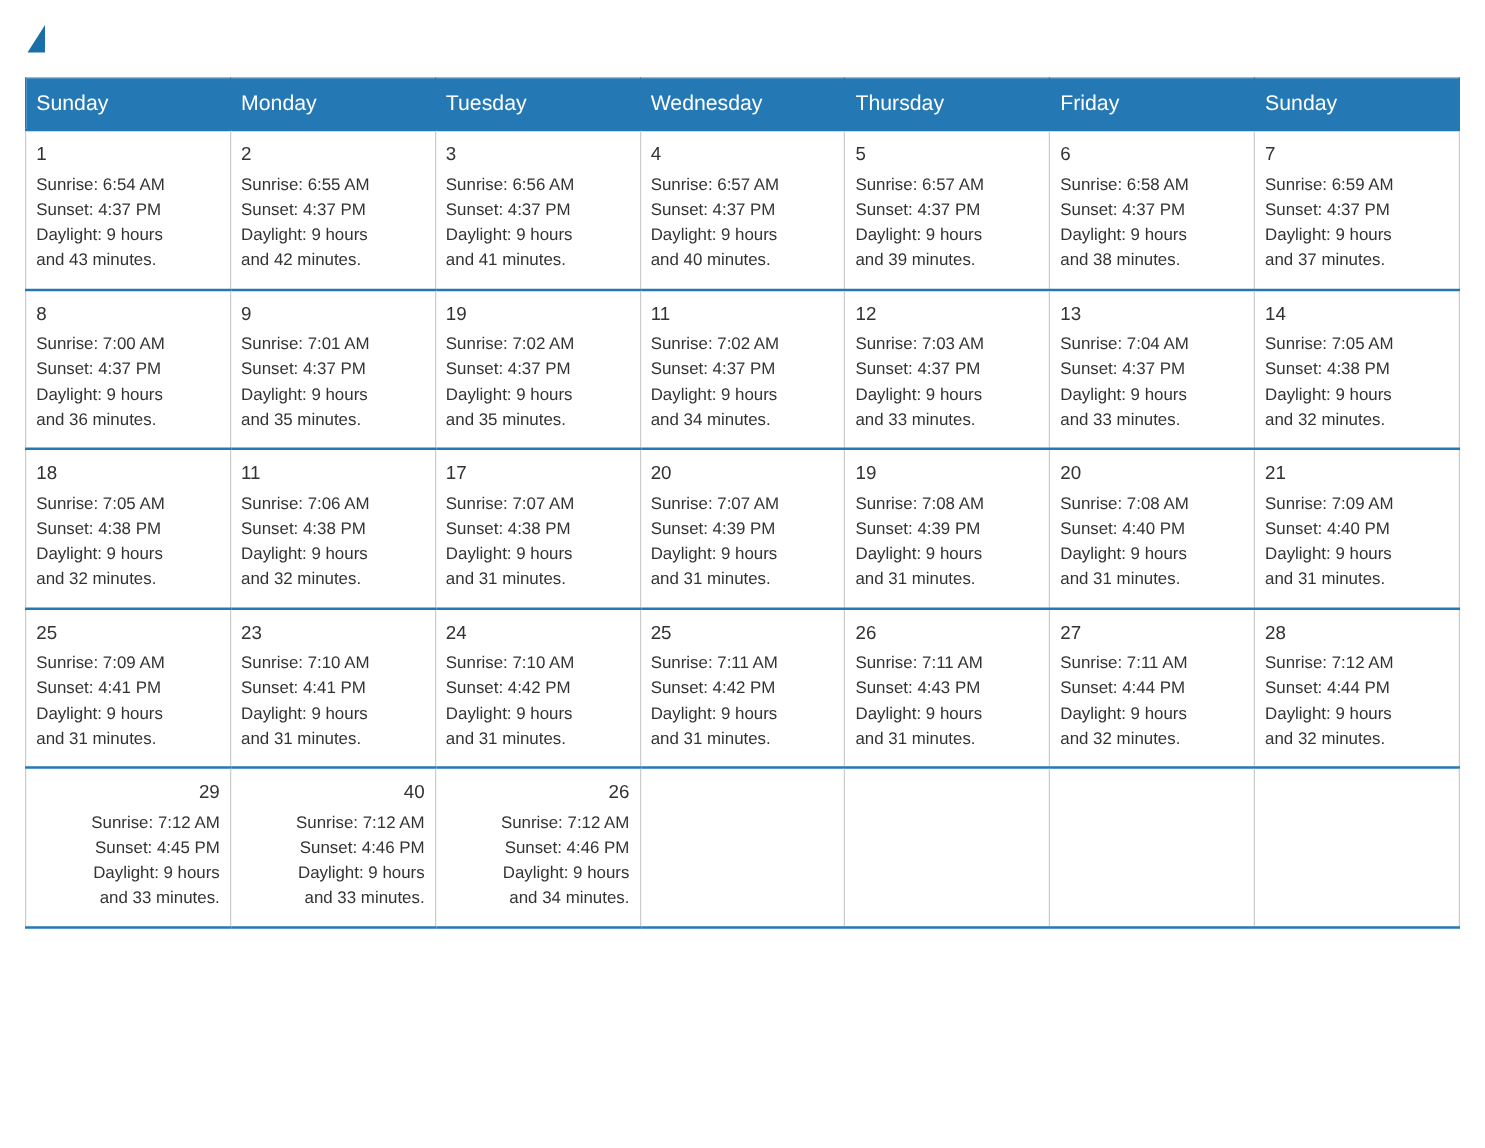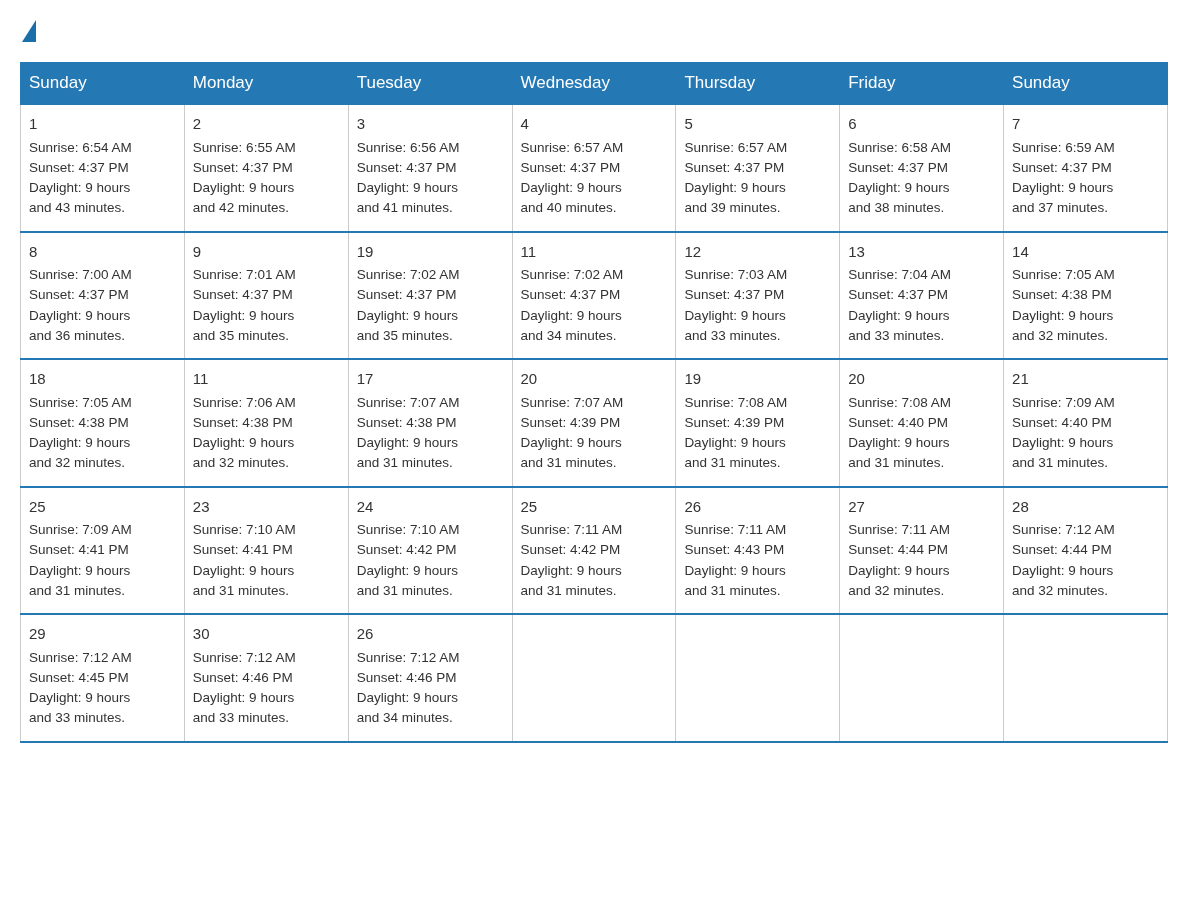--- a/index.html
+++ b/index.html
@@ -88,20 +88,21 @@
       font-weight: normal;
       display: block;
       margin-bottom: 2px;
     }
     .empty-cell {
       border-top: 2px solid #2478b4;
       background: #fff;
     }
     tr:last-child td {
       border-bottom: 2px solid #2478b4;
+      text-align: right;
     }
   </style>
 </head>
 <body>
 
 <div class="header-row">
   <div class="logo-area">
     <div class="logo-text">
       <span class="logo-general"></span>
       <span class="logo-triangle"></span>
@@ -158,21 +159,21 @@
         <td><span class="day-number">25</span>Sunrise: 7:09 AM<br>Sunset: 4:41 PM<br>Daylight: 9 hours<br>and 31 minutes.</td>
         <td><span class="day-number">23</span>Sunrise: 7:10 AM<br>Sunset: 4:41 PM<br>Daylight: 9 hours<br>and 31 minutes.</td>
         <td><span class="day-number">24</span>Sunrise: 7:10 AM<br>Sunset: 4:42 PM<br>Daylight: 9 hours<br>and 31 minutes.</td>
         <td><span class="day-number">25</span>Sunrise: 7:11 AM<br>Sunset: 4:42 PM<br>Daylight: 9 hours<br>and 31 minutes.</td>
         <td><span class="day-number">26</span>Sunrise: 7:11 AM<br>Sunset: 4:43 PM<br>Daylight: 9 hours<br>and 31 minutes.</td>
         <td><span class="day-number">27</span>Sunrise: 7:11 AM<br>Sunset: 4:44 PM<br>Daylight: 9 hours<br>and 32 minutes.</td>
         <td><span class="day-number">28</span>Sunrise: 7:12 AM<br>Sunset: 4:44 PM<br>Daylight: 9 hours<br>and 32 minutes.</td>
       </tr>
       <tr>
         <td><span class="day-number">29</span>Sunrise: 7:12 AM<br>Sunset: 4:45 PM<br>Daylight: 9 hours<br>and 33 minutes.</td>
-        <td><span class="day-number">30</span>Sunrise: 7:12 AM<br>Sunset: 4:46 PM<br>Daylight: 9 hours<br>and 33 minutes.</td>
+        <td><span class="day-number">40</span>Sunrise: 7:12 AM<br>Sunset: 4:46 PM<br>Daylight: 9 hours<br>and 33 minutes.</td>
         <td><span class="day-number">26</span>Sunrise: 7:12 AM<br>Sunset: 4:46 PM<br>Daylight: 9 hours<br>and 34 minutes.</td>
         <td class="empty-cell"></td>
         <td class="empty-cell"></td>
         <td class="empty-cell"></td>
         <td class="empty-cell"></td>
       </tr>
     </tbody>
 </table>
 
 </body></html>

